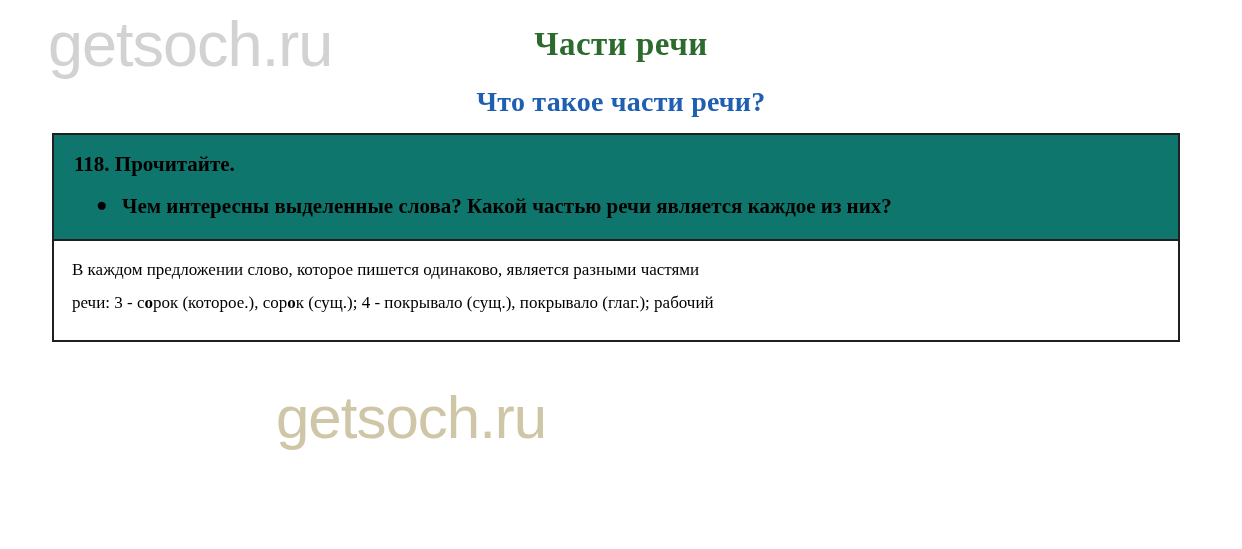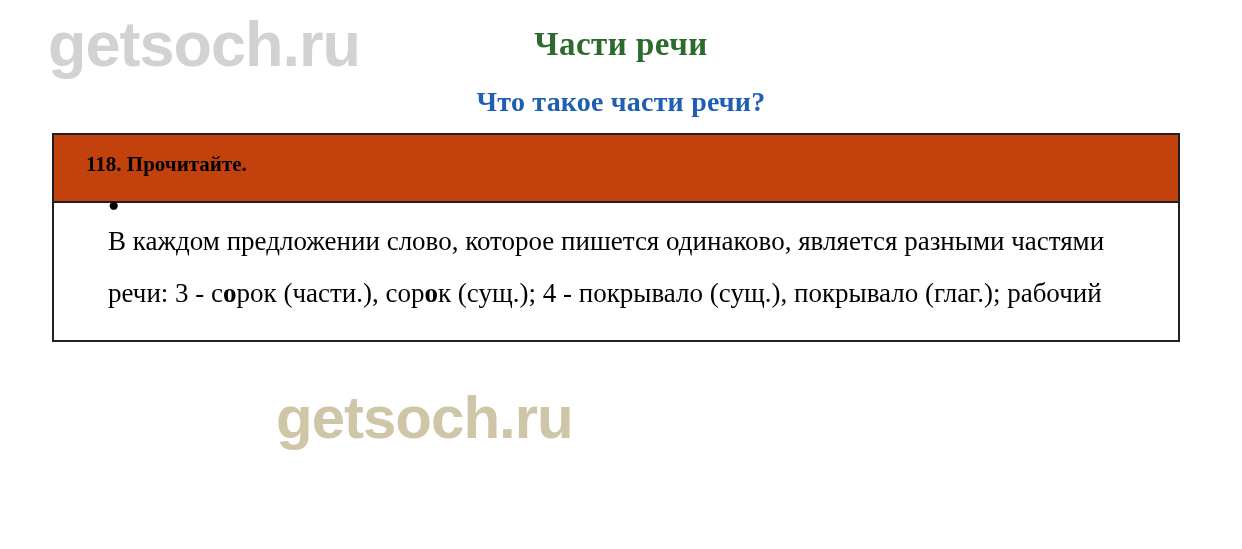--- a/index.html
+++ b/index.html
@@ -19,21 +19,21 @@
     position: relative;
     width: 1242px;
     height: 549px;
     background: #ffffff;
   }
 
   
   .watermark {
     position: absolute;
     font-family: "Liberation Sans", "DejaVu Sans", sans-serif;
-    font-weight: 700;
+    font-weight: 400;
     letter-spacing: -1px;
     white-space: nowrap;
     user-select: none;
     pointer-events: none;
   }
   #watermark-top {
     left: 48px;
     top: 8px;
     font-size: 63px;
     color: #d2d2d2;
@@ -73,23 +73,23 @@
   #exercise-box {
     position: absolute;
     left: 52px;
     top: 133px;
     width: 1128px;
     box-sizing: border-box;
     border: 2px solid #231f20;
     background: #ffffff;
   }
   #task-section {
-    background: #c2410c;
+    background: #0f766e;
     border-bottom: 2px solid #231f20;
-    padding: 14px 18px 14px 30px;
+    padding: 14px 18px 14px 18px;
     position: relative;
   }
   #task-number-line {
     font-size: 21px;
     font-weight: bold;
     color: #000000;
     margin: 0 0 6px 2px;
     line-height: 1.5;
   }
   #task-questions {
@@ -114,50 +114,49 @@
     font-size: 19px;
     line-height: 1.85;
   }
 
   #answer-section {
     padding: 12px 18px 20px 18px;
     position: relative;
     background: transparent;
   }
   .answer-line {
-    font-size: 27px;
+    font-size: 17px;
     color: #000000;
     line-height: 1.95;
     white-space: nowrap;
-    margin-left: 36px;
   }
   .answer-line b { font-weight: bold; }
 </style>
 </head>
 <body>
 
 <div id="page">
 
   <div class="watermark" id="watermark-top">getsoch.ru</div>
 
   <div id="subtitle">Что такое части речи?</div>
 
   <div id="title">Части речи</div>
 
   <div id="exercise-box">
 
     <div id="task-section">
       <div id="task-number-line">118. Прочитайте.</div>
       <ul id="task-questions">
-          <li><span class="bullet-glyph">●</span></li>
+          <li><span class="bullet-glyph">●</span><span>Чем интересны выделенные слова? Какой частью речи является каждое из них?</span></li>
         </ul>
 
       <div class="watermark" id="watermark-mid">getsoch.ru</div>
     </div>
 
     <div id="answer-section">
         <div class="answer-line"><span>В каждом предложении слово, которое пишется одинаково, является разными частями</span></div>
-        <div class="answer-line"><span>речи: 3 - с</span><b>о</b><span>рок (части.), сор</span><b>о</b><span>к (сущ.); 4 - покрывало (сущ.), покрывало (глаг.); рабочий</span></div>
+        <div class="answer-line"><span>речи: 3 - с</span><b>о</b><span>рок (которое.), сор</span><b>о</b><span>к (сущ.); 4 - покрывало (сущ.), покрывало (глаг.); рабочий</span></div>
       </div>
 
   </div>
 
 </div>
 
 </body></html>

